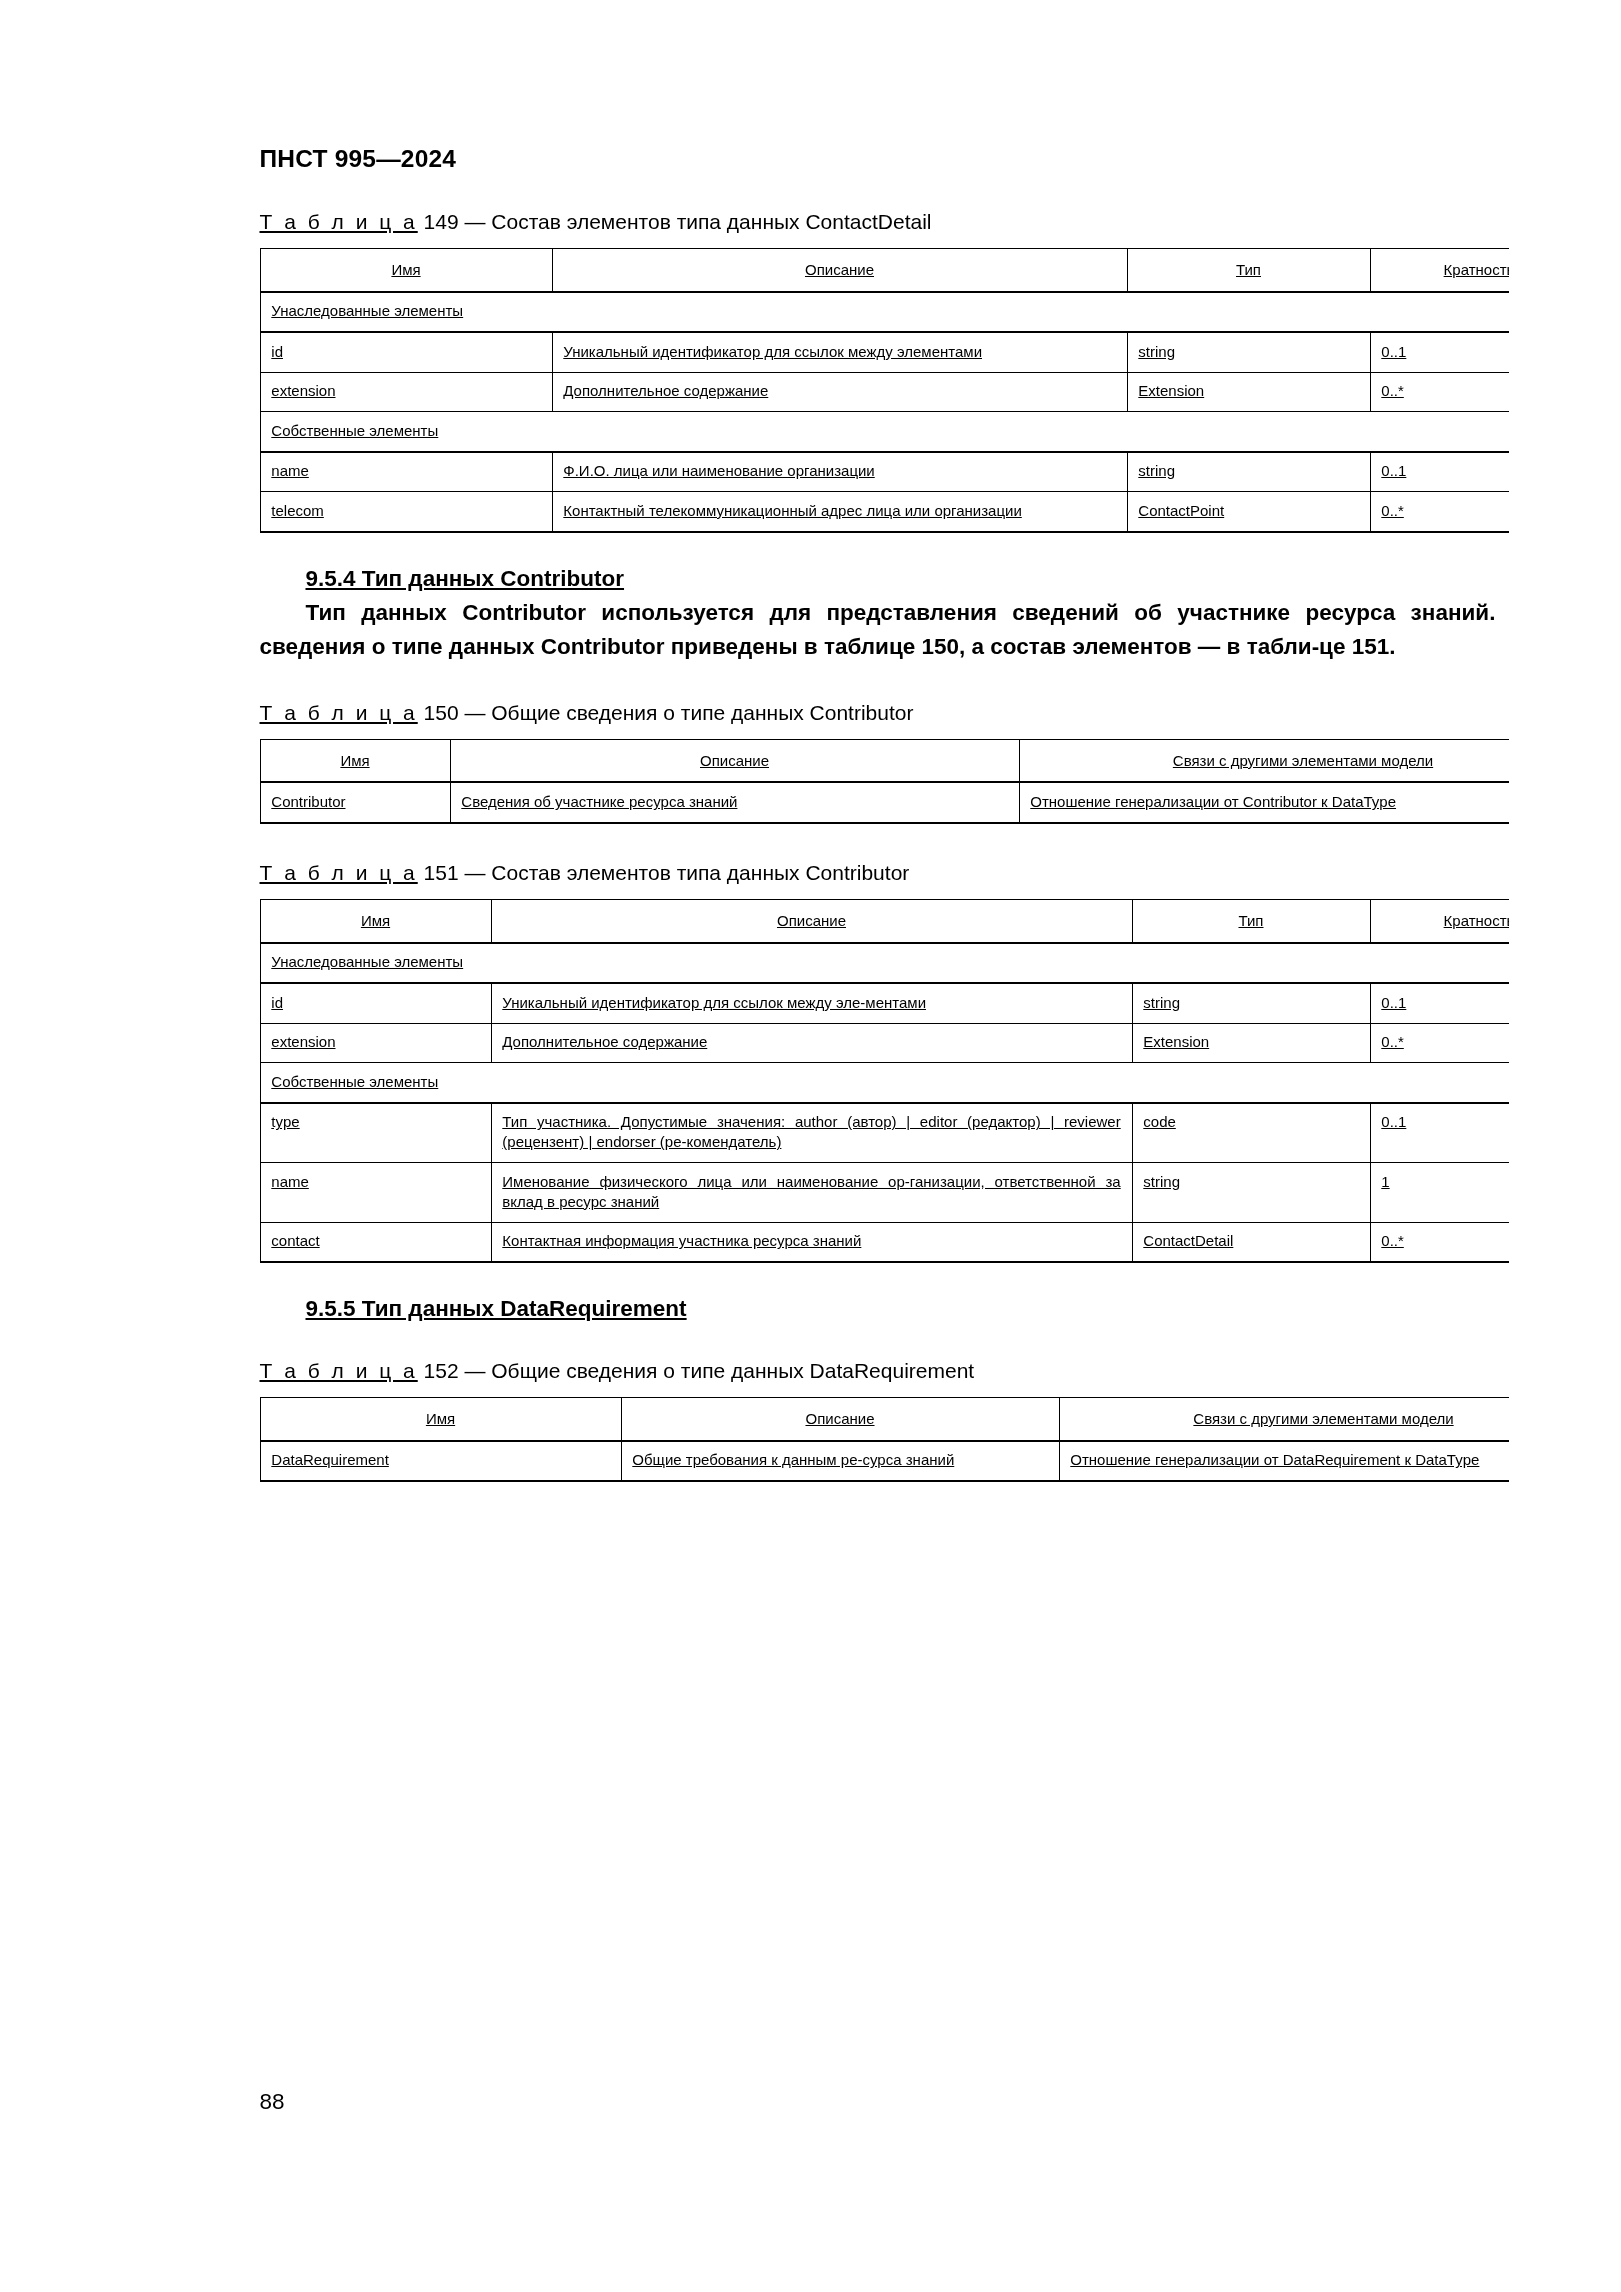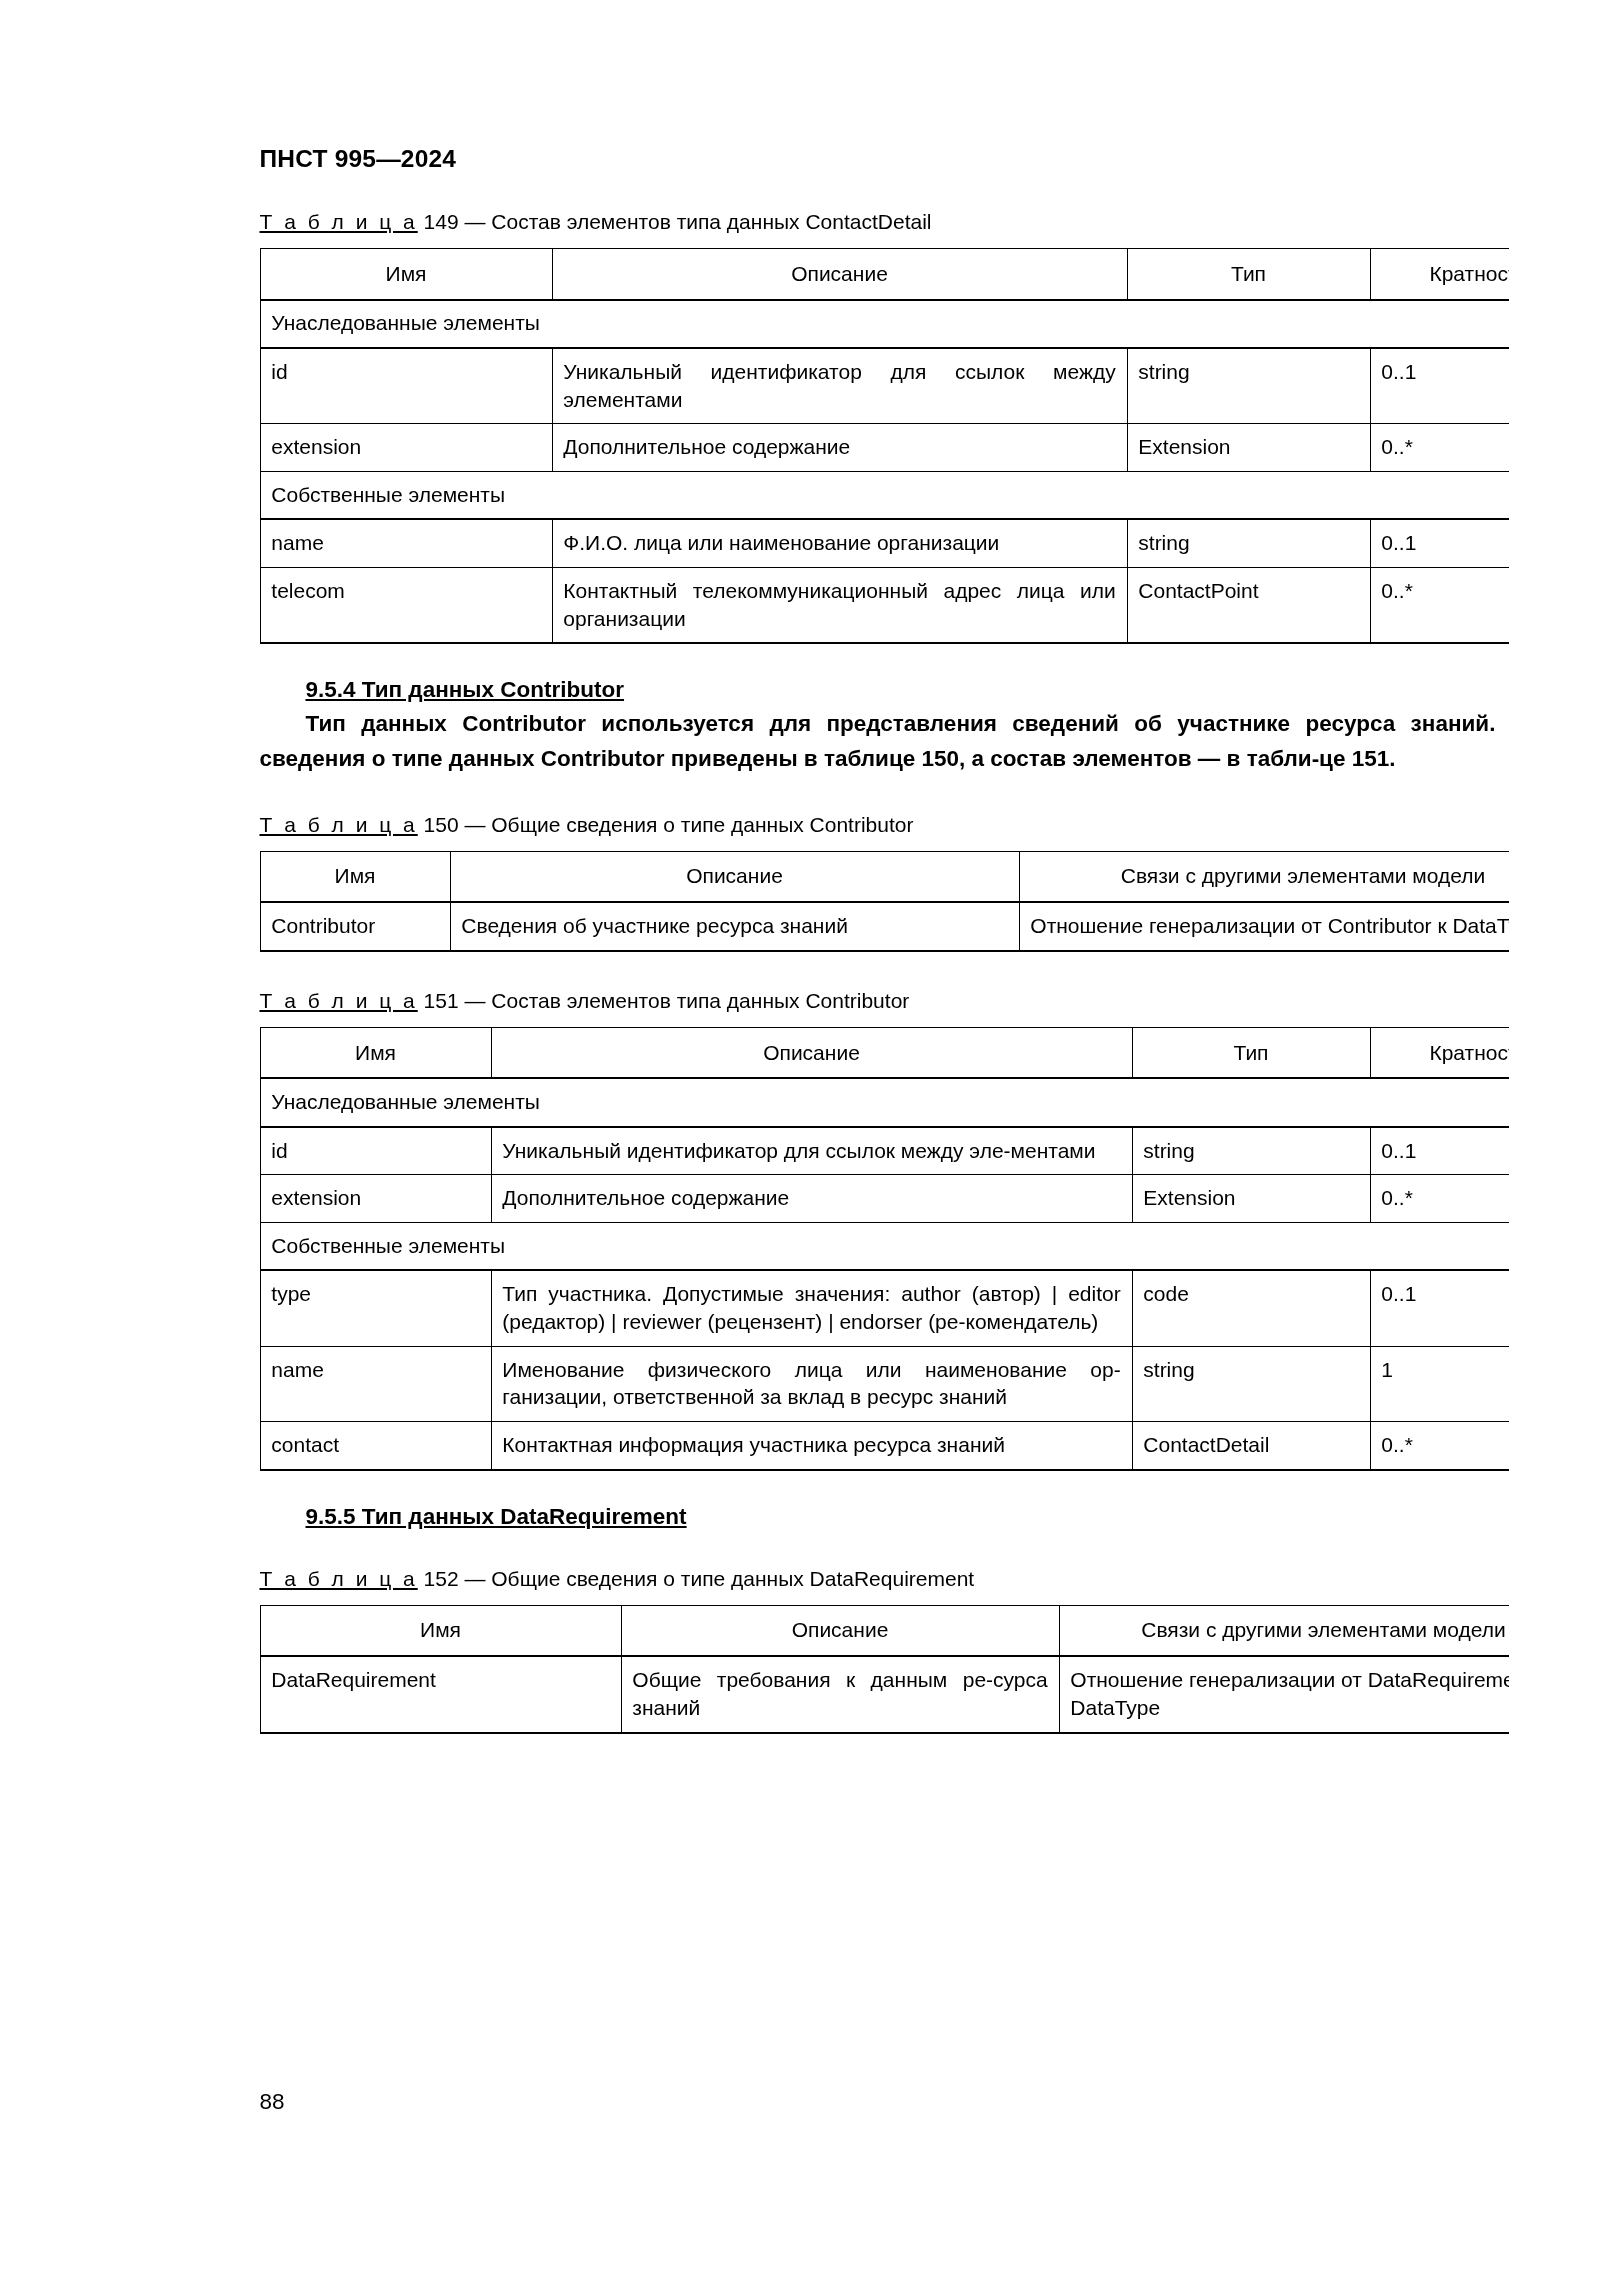--- a/index.html
+++ b/index.html
@@ -45,22 +45,23 @@
   .table-caption .cap-word {
     letter-spacing: 3px;
     text-decoration: underline;
   }
 
   
   table.doc-table {
     border-collapse: collapse;
     table-layout: fixed;
     width: 1328px;
-    font-size: 21px;
+    font-size: 15px;
     line-height: 1.33;
+    text-decoration: underline;
   }
   table.doc-table td,
   table.doc-table th {
     border: 1.6px solid #000000;
     padding: 8.8px 10.8px 9.8px 10.8px;
     vertical-align: top;
     font-weight: normal;
     word-wrap: break-word;
   }
   table.doc-table th {

